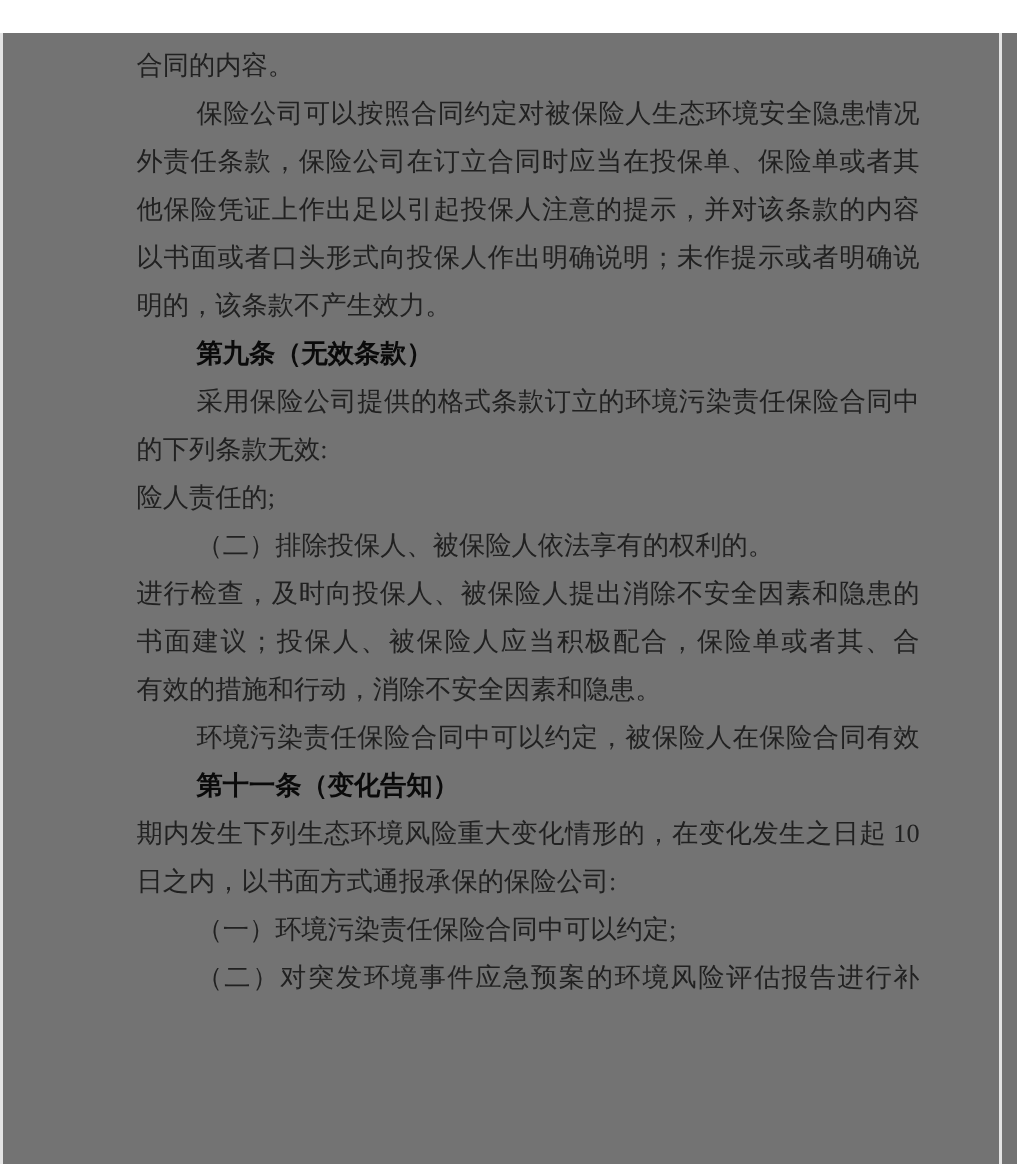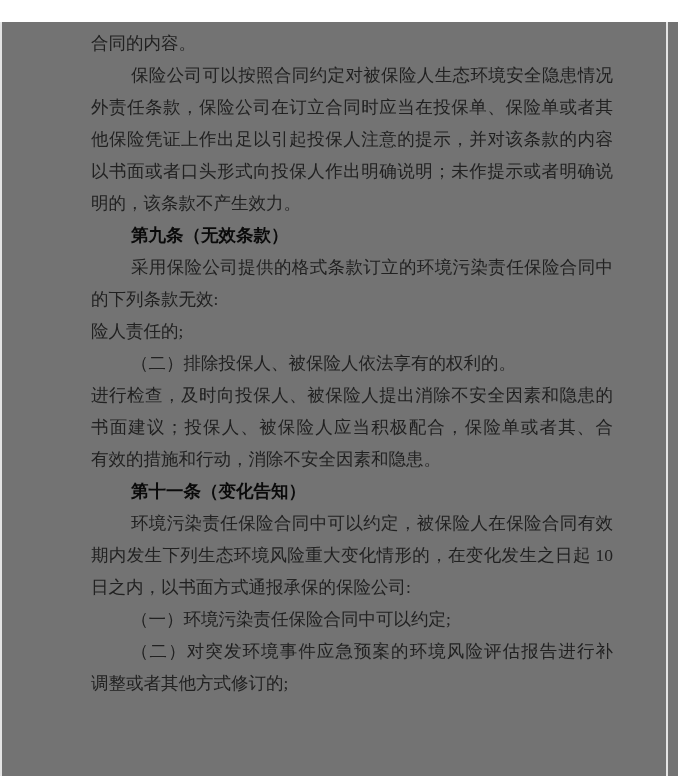--- a/index.html
+++ b/index.html
@@ -81,26 +81,25 @@
       <div class="line just">以书面或者口头形式向投保人作出明确说明；未作提示或者明确说</div>
       <div class="line">明的，该条款不产生效力。</div>
       <div class="line heading indent">第九条（无效条款）</div>
       <div class="line indent just">采用保险公司提供的格式条款订立的环境污染责任保险合同中</div>
       <div class="line">的下列条款无效:</div>
       <div class="line">险人责任的;</div>
       <div class="line indent">（二）排除投保人、被保险人依法享有的权利的。</div>
       <div class="line just">进行检查，及时向投保人、被保险人提出消除不安全因素和隐患的</div>
       <div class="line just">书面建议；投保人、被保险人应当积极配合，保险单或者其、合理、</div>
       <div class="line">有效的措施和行动，消除不安全因素和隐患。</div>
+      <div class="line indent just">环境污染责任保险合同中可以约定，被保险人在保险合同有效</div>
       <div class="line heading indent">第十一条（变化告知）</div>
-      <div class="line indent just">环境污染责任保险合同中可以约定，被保险人在保险合同有效</div>
       <div class="line just">期内发生下列生态环境风险重大变化情形的，在变化发生之日起 10</div>
       <div class="line">日之内，以书面方式通报承保的保险公司:</div>
       <div class="line indent">（一）环境污染责任保险合同中可以约定;</div>
       <div class="line indent just">（二）对突发环境事件应急预案的环境风险评估报告进行补充、</div>
-      <div class="line">调整或者其他方式修订的;</div>
     </div>
 
   <div class="artifact a1"></div>
   <div class="artifact a2"></div>
   <div class="artifact a3"></div>
   <div class="artifact a4"></div>
 </div>
 
 </body></html>

